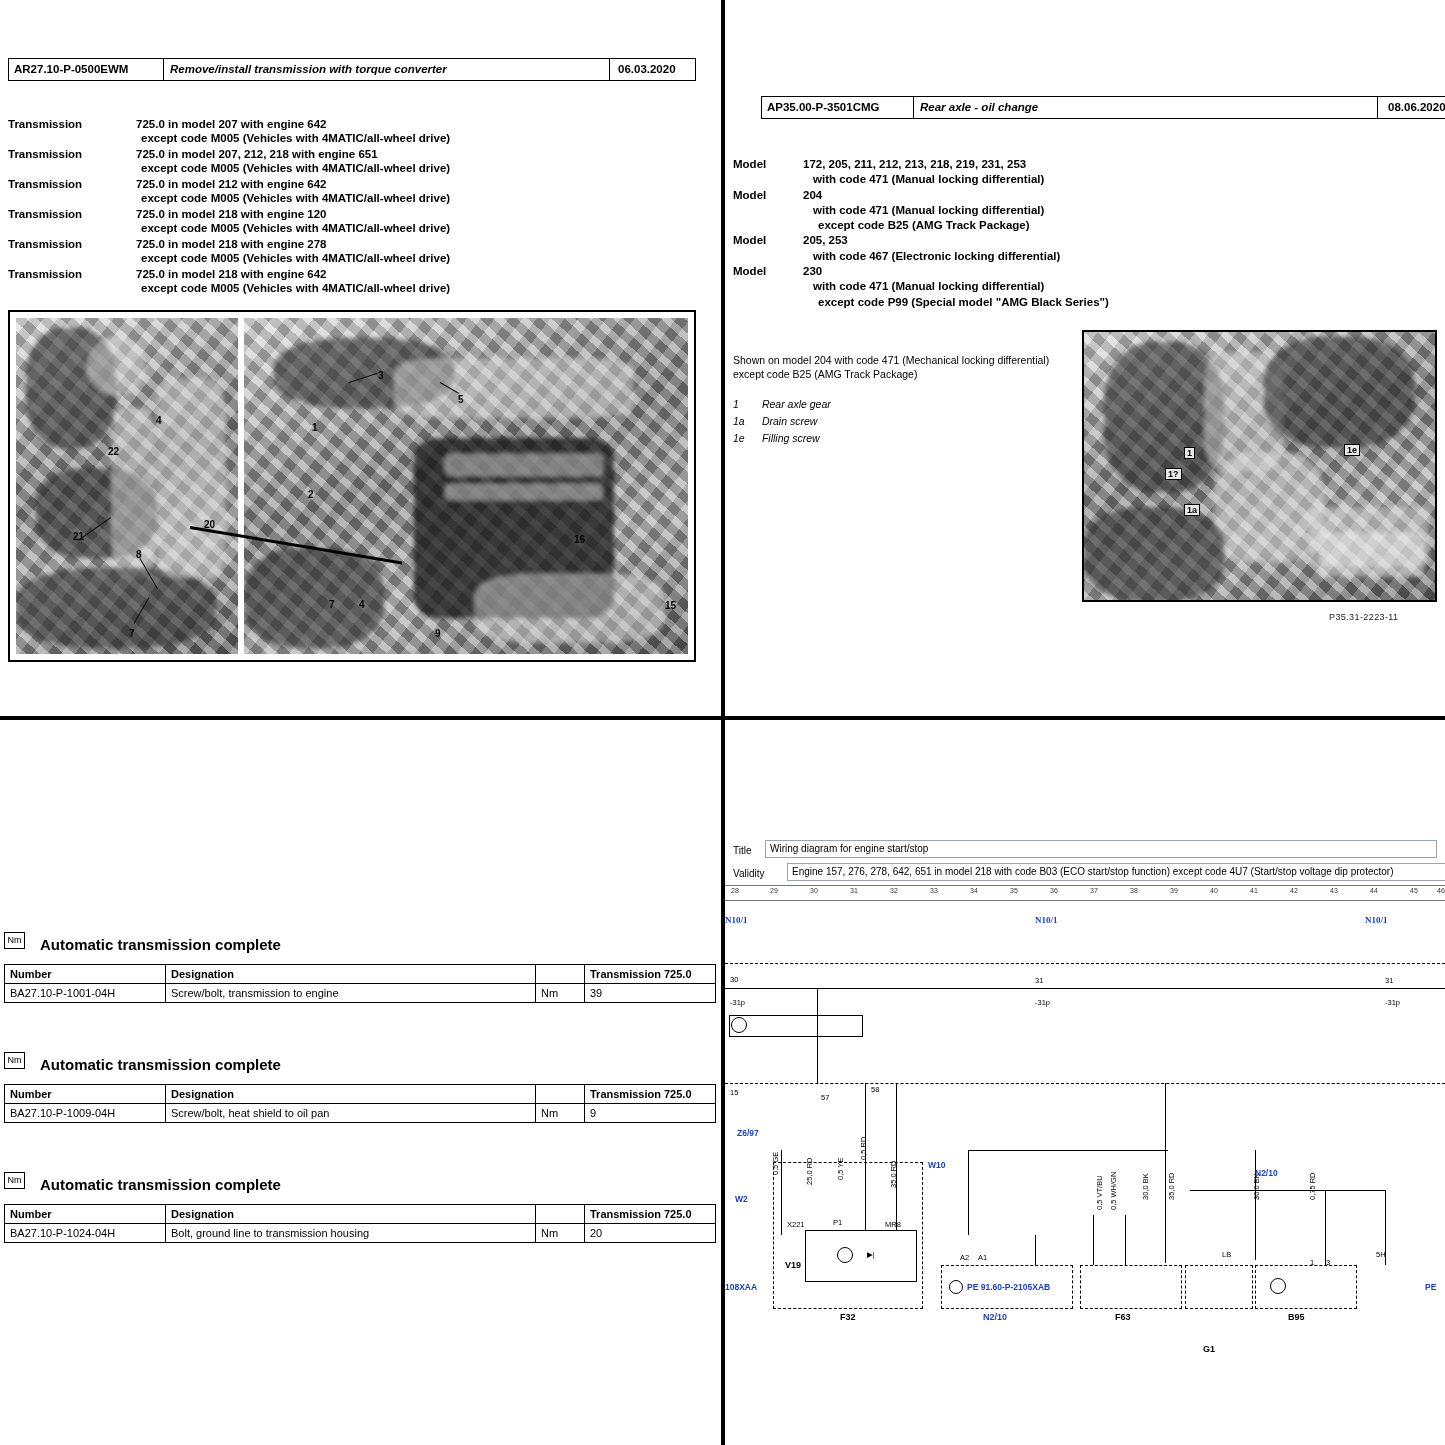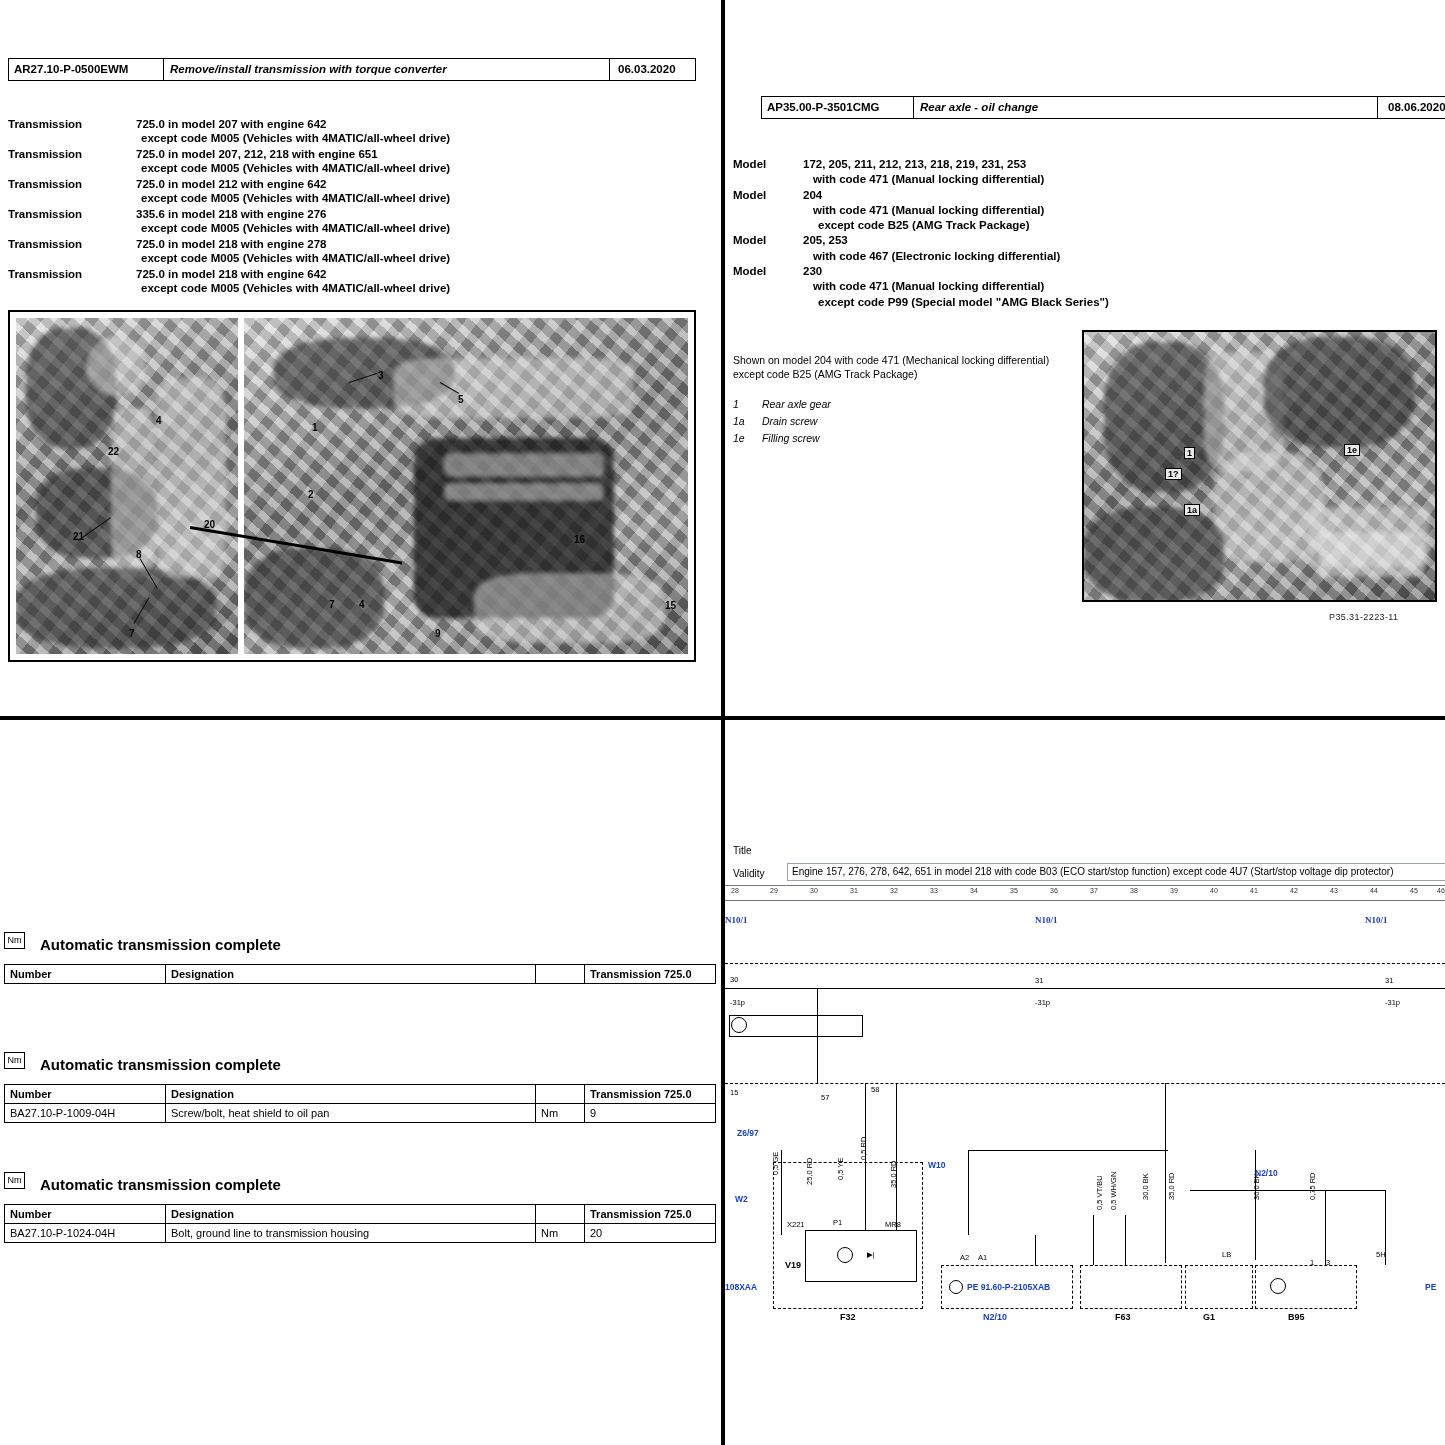--- a/index.html
+++ b/index.html
@@ -114,21 +114,21 @@
         <span class="v1">725.0 in model 207, 212, 218 with engine 651</span>
         <span class="v2">except code M005 (Vehicles with 4MATIC/all-wheel drive)</span>
       </div>
       <div class="trans-row">
         <span class="lbl">Transmission</span>
         <span class="v1">725.0 in model 212 with engine 642</span>
         <span class="v2">except code M005 (Vehicles with 4MATIC/all-wheel drive)</span>
       </div>
       <div class="trans-row">
         <span class="lbl">Transmission</span>
-        <span class="v1">335.6 in model 218 with engine 276</span>
+        <span class="v1">725.0 in model 218 with engine 120</span>
         <span class="v2">except code M005 (Vehicles with 4MATIC/all-wheel drive)</span>
       </div>
       <div class="trans-row">
         <span class="lbl">Transmission</span>
         <span class="v1">725.0 in model 218 with engine 278</span>
         <span class="v2">except code M005 (Vehicles with 4MATIC/all-wheel drive)</span>
       </div>
       <div class="trans-row">
         <span class="lbl">Transmission</span>
         <span class="v1">725.0 in model 218 with engine 642</span>
@@ -273,20 +273,26 @@
     <div class="nm-badge" style="top:212px;">Nm</div>
     <div class="nm-cap" style="top:216px;">Automatic transmission complete</div>
     <table class="tbl" style="top:244px;">
       <tbody>
           <tr>
         <th class="c-num">Number</th>
         <th>Designation</th>
         <th class="c-unit"></th>
         <th class="c-val">Transmission 725.0</th>
       </tr>
+      <tr>
+        <td>BA27.10-P-1001-04H</td>
+        <td>Screw/bolt, transmission to engine</td>
+        <td>Nm</td>
+        <td>39</td>
+      </tr>
     </tbody>
       </table>
 
     <div class="nm-badge" style="top:332px;">Nm</div>
     <div class="nm-cap" style="top:336px;">Automatic transmission complete</div>
     <table class="tbl" style="top:364px;">
       <tbody>
           <tr>
         <th class="c-num">Number</th>
         <th>Designation</th>
@@ -318,20 +324,21 @@
         <td>Nm</td>
         <td>20</td>
       </tr>
     </tbody>
       </table>
   </div>
 
   <div class="q-br">
 
     <div class="wd-label" style="left:8px;top:125px;">Title</div>
+    <div class="wd-box" style="left:40px;top:120px;width:672px;height:18px;">Wiring diagram for engine start/stop</div>
 
     <div class="wd-label" style="left:8px;top:148px;">Validity</div>
     <div class="wd-box" style="left:40px;top:143px;width:678px;height:18px;overflow:hidden;white-space:nowrap;margin-left:22px;">Engine 157, 276, 278, 642, 651 in model 218 with code B03 (ECO start/stop function) except code 4U7 (Start/stop voltage dip protector)</div>
 
     <div class="ruler">
       <span style="left:6px;">28</span>
       <span style="left:45px;">29</span>
       <span style="left:85px;">30</span>
       <span style="left:125px;">31</span>
       <span style="left:165px;">32</span>
@@ -408,21 +415,21 @@
     <div class="comp-lbl" style="left:115px;top:592px;">F32</div>
 
     <div class="dashbox" style="left:216px;top:545px;width:130px;height:42px;"></div>
     <div class="circ" style="left:224px;top:560px;width:12px;height:12px;"></div>
     <div class="comp-lbl" style="left:258px;top:592px;color:#1a3fc4;">N2/10</div>
 
     <div class="dashbox" style="left:355px;top:545px;width:100px;height:42px;"></div>
     <div class="comp-lbl" style="left:390px;top:592px;">F63</div>
 
     <div class="dashbox" style="left:460px;top:545px;width:66px;height:42px;"></div>
-    <div class="comp-lbl" style="left:478px;top:592px;">G1</div>
+    <div class="comp-lbl" style="left:478px;top:624px;">G1</div>
 
     <div class="dashbox" style="left:530px;top:545px;width:100px;height:42px;"></div>
     <div class="circ" style="left:545px;top:558px;width:14px;height:14px;"></div>
     <div class="comp-lbl" style="left:563px;top:592px;">B95</div>
 
     <div class="smalltxt" style="left:62px;top:500px;">X221</div>
     <div class="smalltxt" style="left:108px;top:498px;">P1</div>
     <div class="smalltxt" style="left:160px;top:500px;">MR8</div>
     <div class="smalltxt" style="left:497px;top:530px;">LB</div>
 

